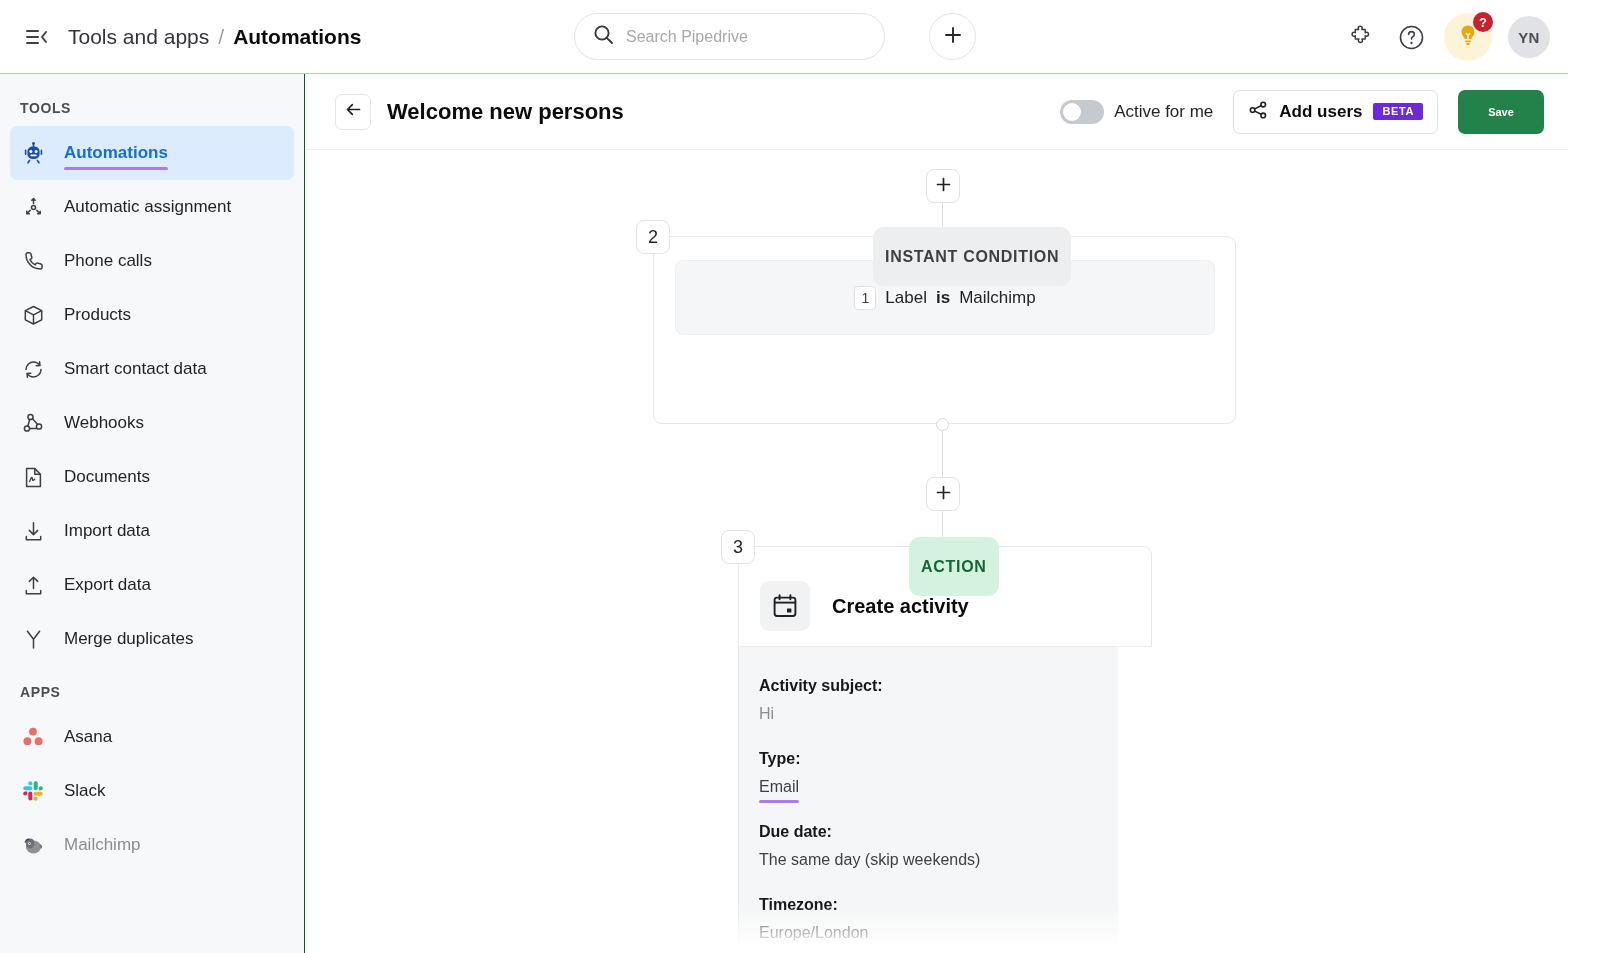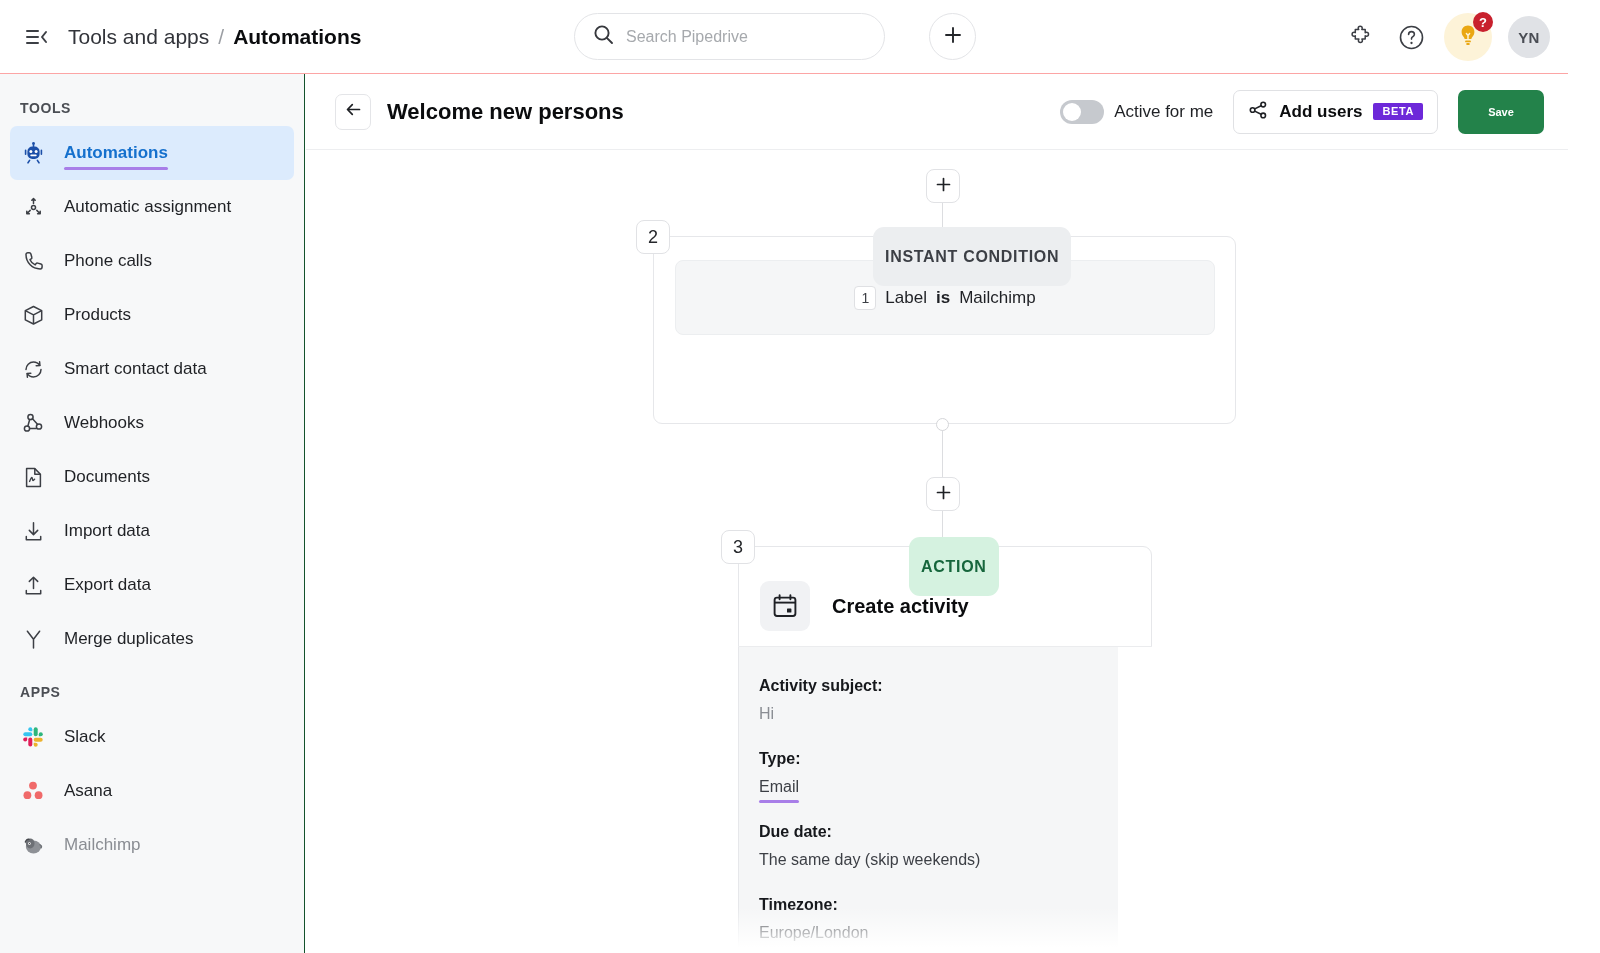--- a/index.html
+++ b/index.html
@@ -437,42 +437,42 @@
         </svg>
       </span>
       <span class="sb-label">Merge duplicates</span>
     </div>
 
     <div class="sb-section apps">APPS</div>
 
     <div class="sb-item">
       <span class="sb-ico">
         <svg width="24" height="24" viewBox="0 0 24 24">
+          <circle cx="12" cy="6.6" r="3.9" fill="#f06a6a"></circle>
+          <circle cx="6.4" cy="16.2" r="3.9" fill="#f06a6a"></circle>
+          <circle cx="17.6" cy="16.2" r="3.9" fill="#f06a6a"></circle>
+        </svg>
+      </span>
+      <span class="sb-label">Asana</span>
+    </div>
+
+    <div class="sb-item">
+      <span class="sb-ico">
+        <svg width="24" height="24" viewBox="0 0 24 24">
           <path d="M6.2 14.6a2 2 0 11-2-2h2v2z" fill="#e01e5a"></path>
           <path d="M7.3 14.6a2 2 0 014 0v5a2 2 0 11-4 0v-5z" fill="#e01e5a"></path>
           <path d="M9.3 6.2a2 2 0 112-2v2h-2z" fill="#36c5f0"></path>
           <path d="M9.3 7.3a2 2 0 010 4h-5a2 2 0 110-4h5z" fill="#36c5f0"></path>
           <path d="M17.8 9.3a2 2 0 112 2h-2v-2z" fill="#2eb67d"></path>
           <path d="M16.7 9.3a2 2 0 01-4 0v-5a2 2 0 114 0v5z" fill="#2eb67d"></path>
           <path d="M14.7 17.8a2 2 0 11-2 2v-2h2z" fill="#ecb22e"></path>
           <path d="M14.7 16.7a2 2 0 010-4h5a2 2 0 110 4h-5z" fill="#ecb22e"></path>
         </svg>
       </span>
       <span class="sb-label">Slack</span>
-    </div>
-
-    <div class="sb-item">
-      <span class="sb-ico">
-        <svg width="24" height="24" viewBox="0 0 24 24">
-          <circle cx="12" cy="6.6" r="3.9" fill="#f06a6a"></circle>
-          <circle cx="6.4" cy="16.2" r="3.9" fill="#f06a6a"></circle>
-          <circle cx="17.6" cy="16.2" r="3.9" fill="#f06a6a"></circle>
-        </svg>
-      </span>
-      <span class="sb-label">Asana</span>
     </div>
 
     <div class="sb-item muted">
       <span class="sb-ico">
         <svg width="25" height="25" viewBox="0 0 25 25">
           <ellipse cx="12.5" cy="14" rx="7.6" ry="6.4" fill="#8e9196"></ellipse>
           <ellipse cx="9.2" cy="10.4" rx="4.3" ry="5" fill="#6d7075"></ellipse>
           <circle cx="8.4" cy="10.6" r="1.3" fill="#fff"></circle>
           <circle cx="8.4" cy="10.6" r=".6" fill="#2b2d31"></circle>
           <path d="M4.4 9c.8-2.4 2.4-3.2 3.5-2.6" stroke="#45474c" stroke-width="1.5" stroke-linecap="round" fill="none"></path>

